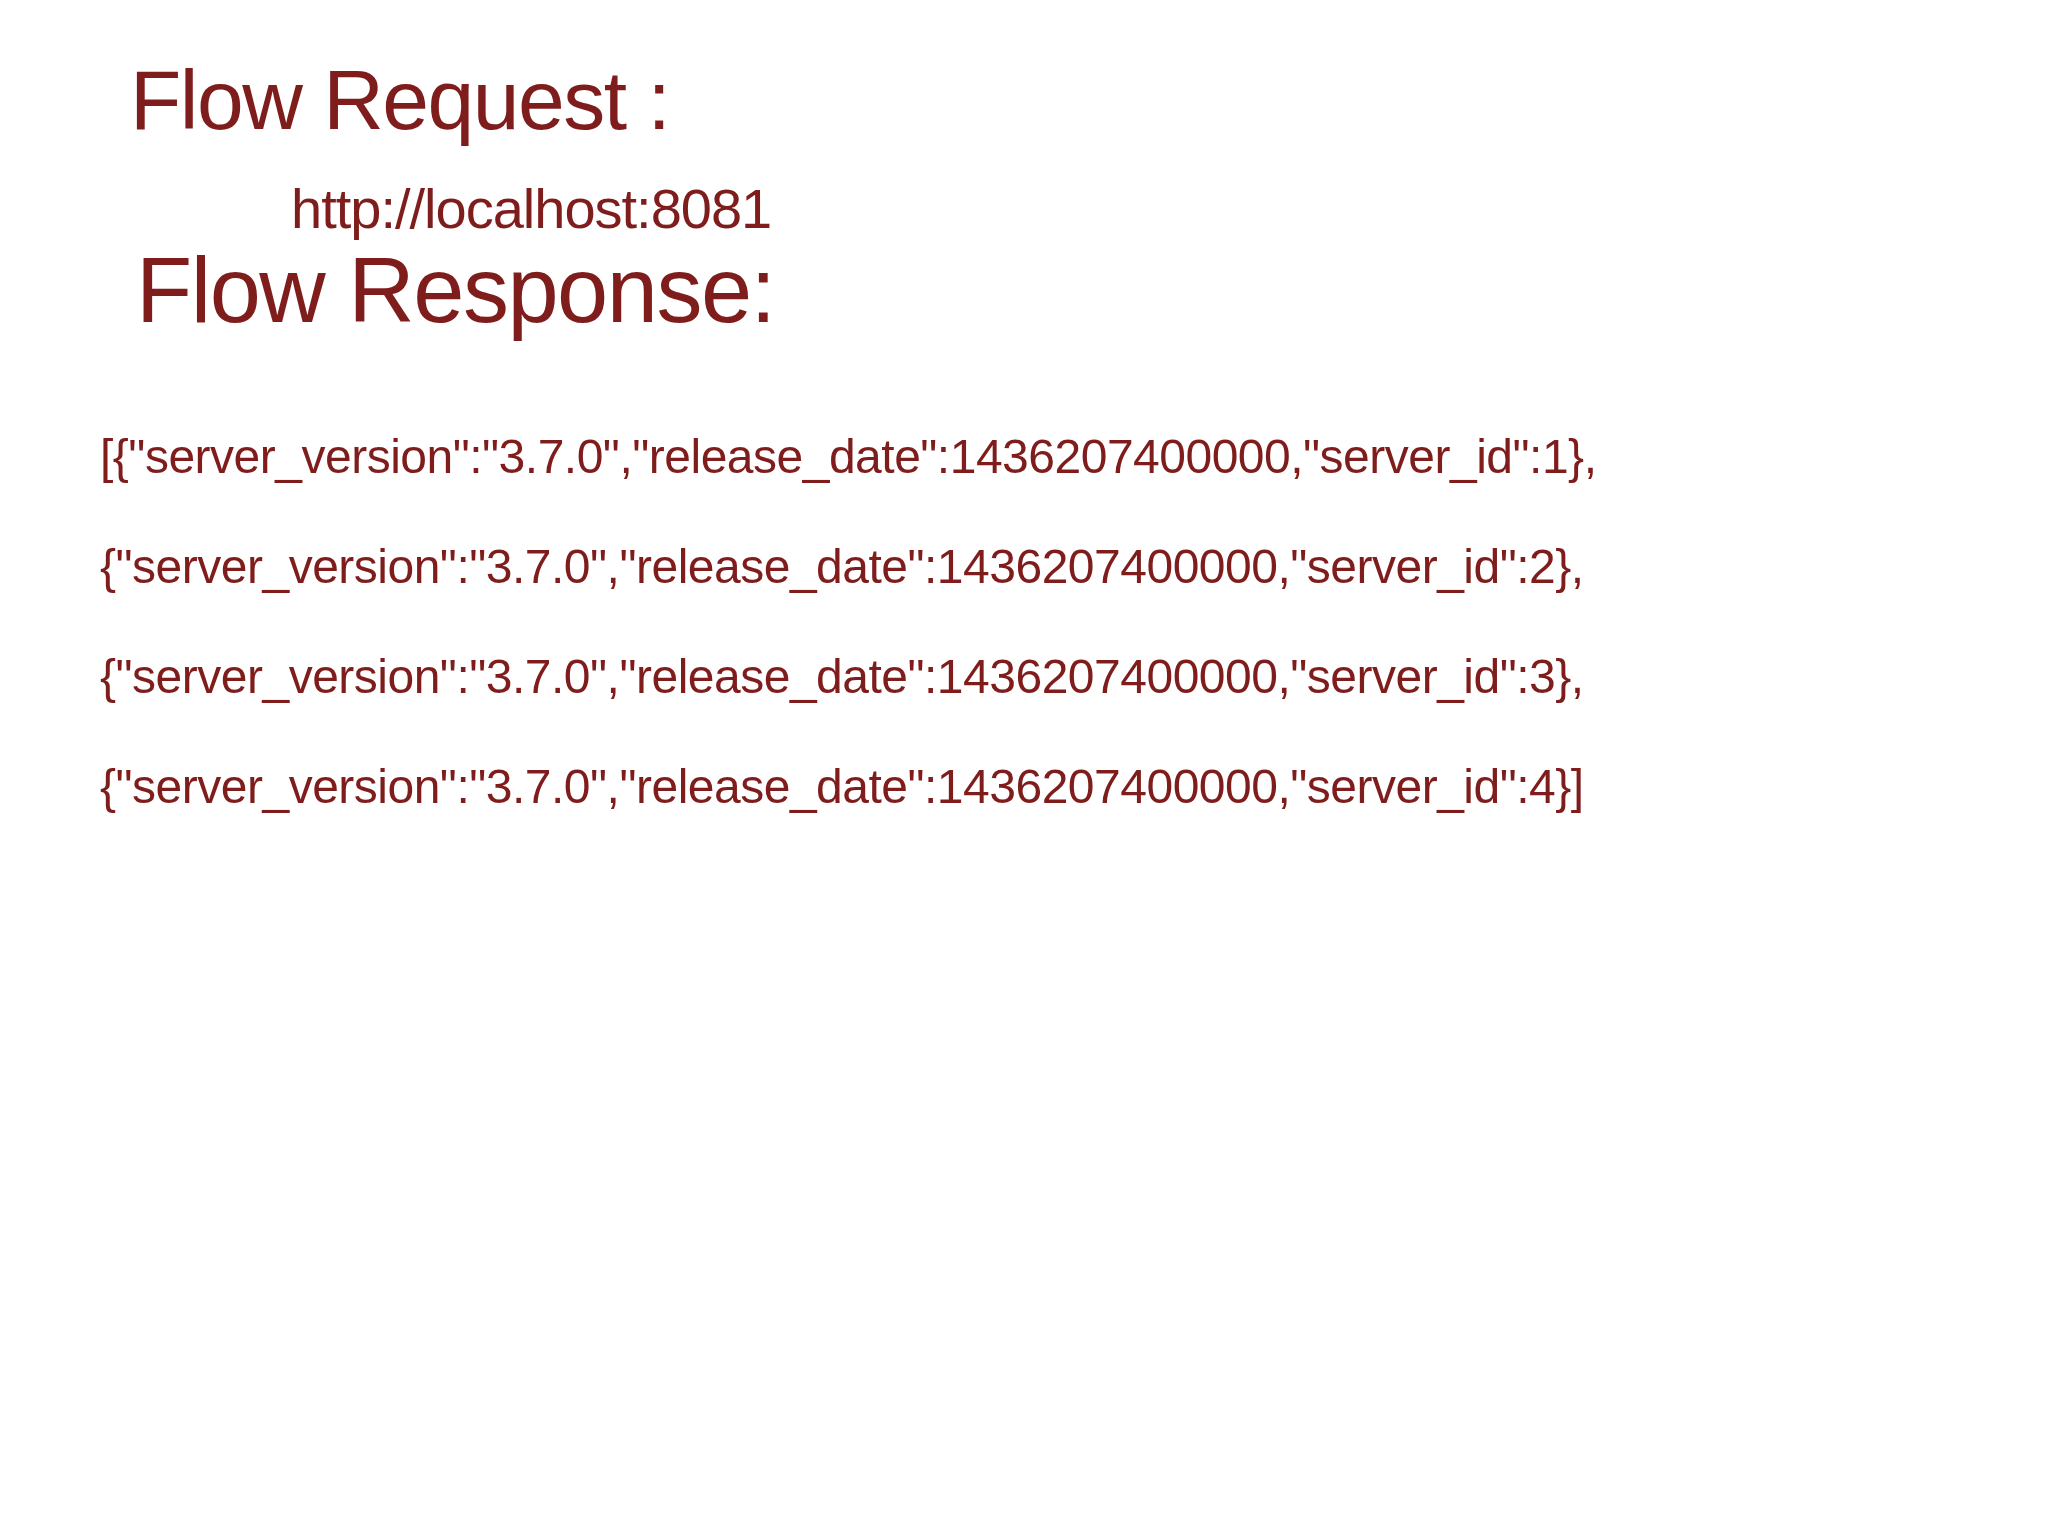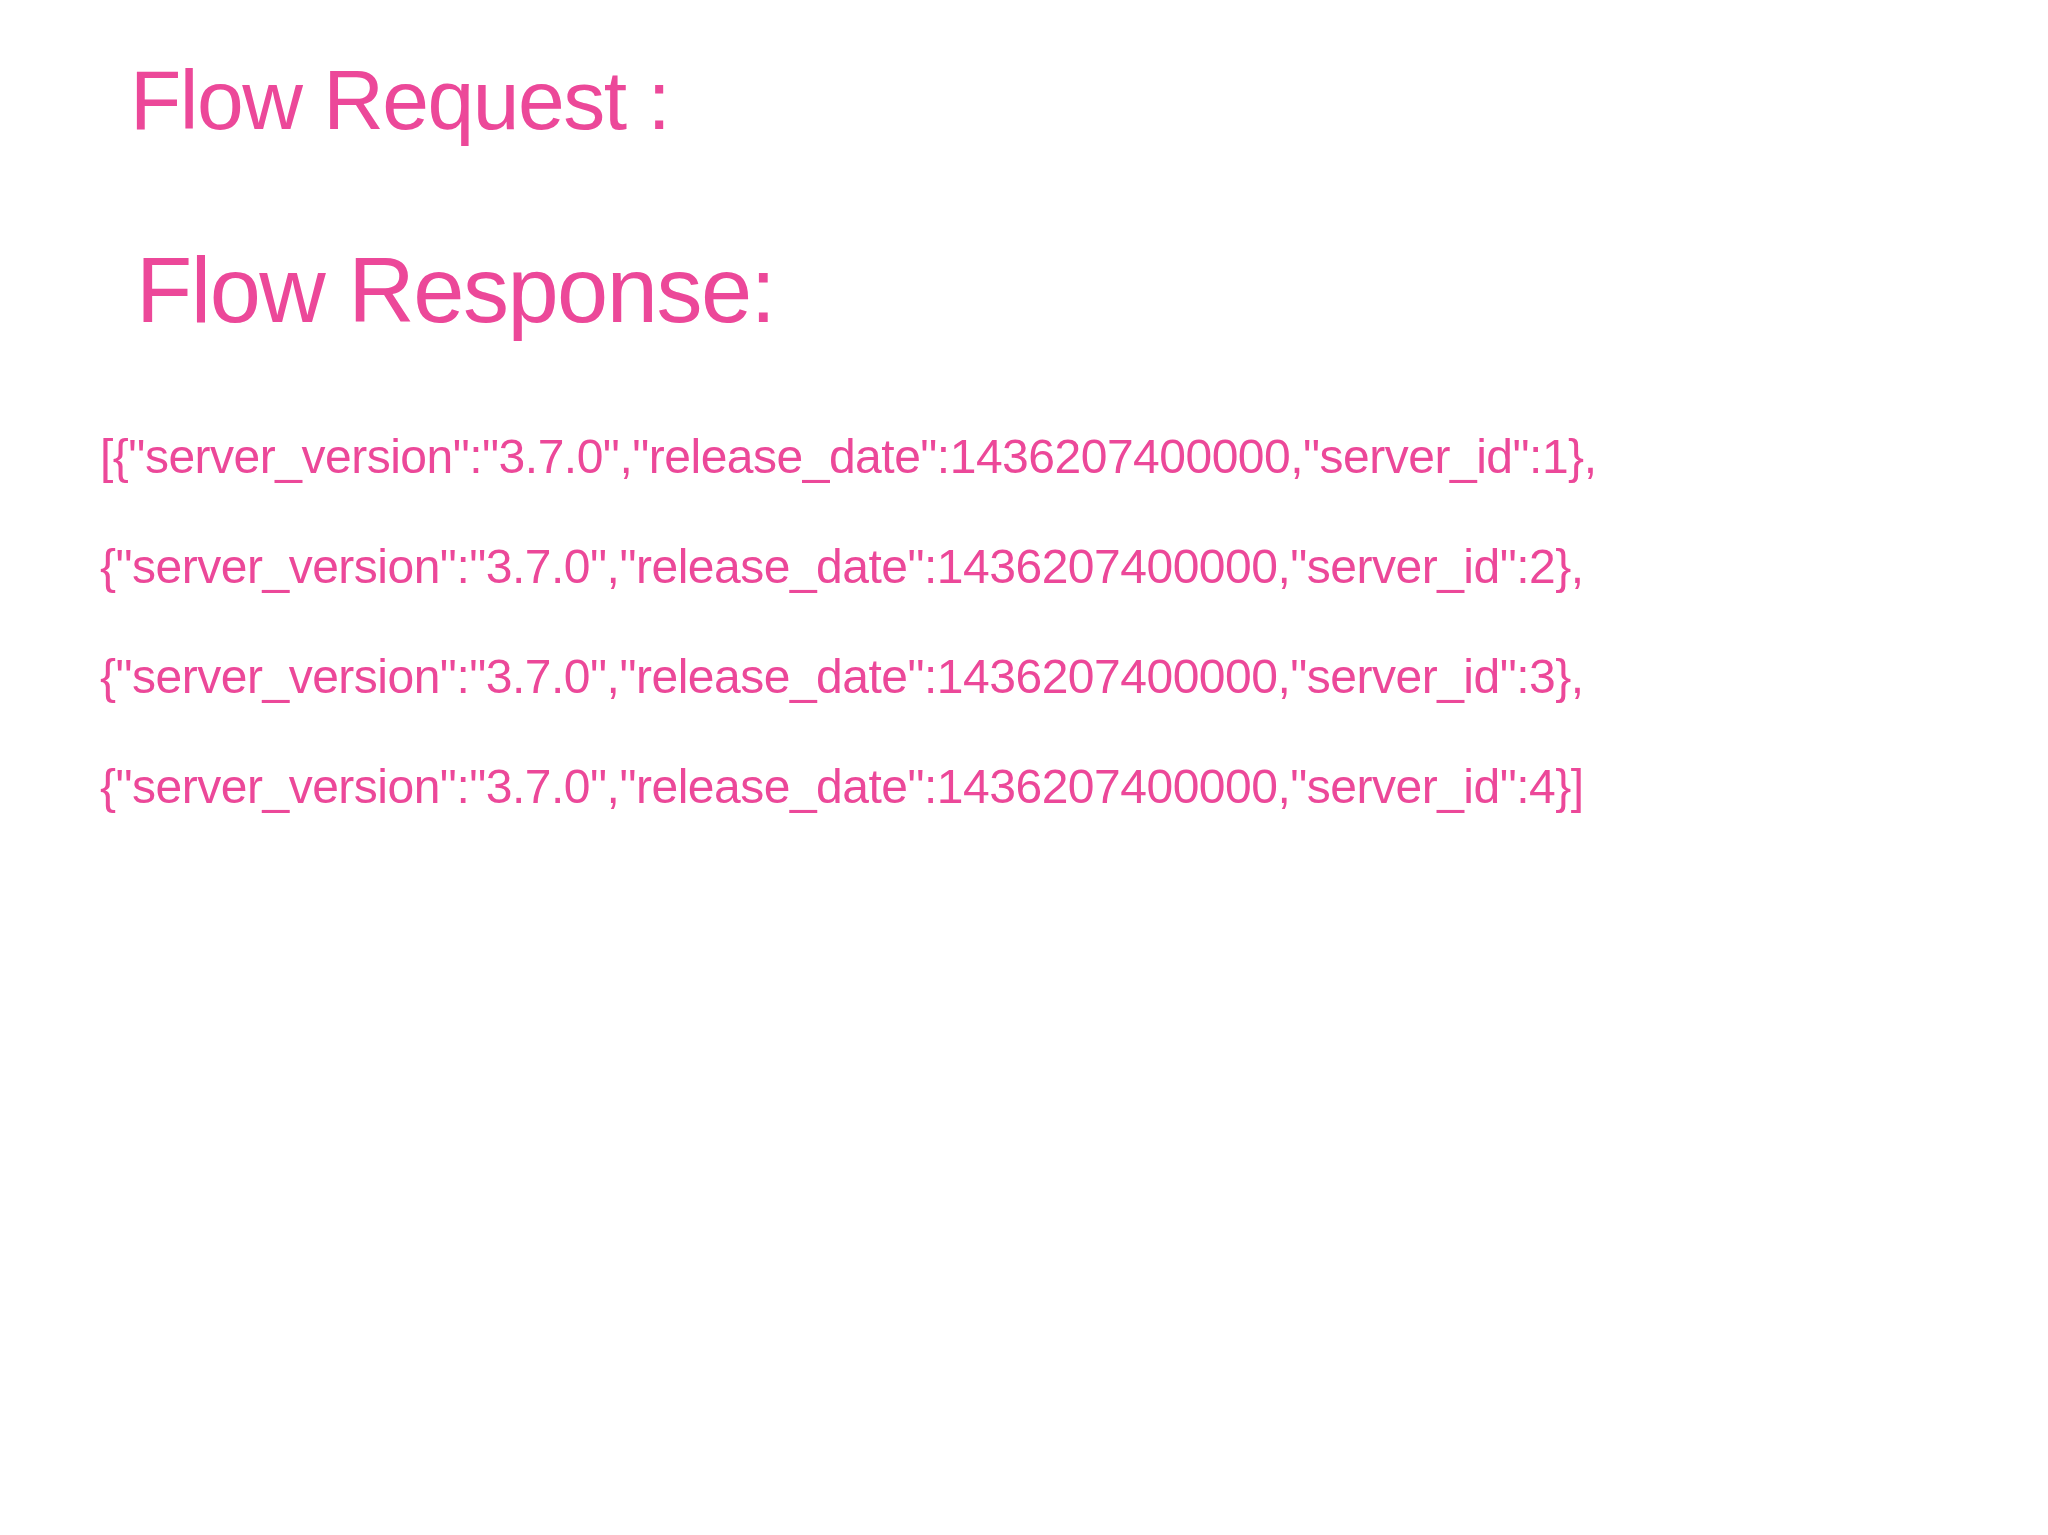--- a/index.html
+++ b/index.html
@@ -5,21 +5,21 @@
   html, body {
     margin: 0;
     padding: 0;
     background: #ffffff;
   }
   .slide {
     position: relative;
     width: 2048px;
     height: 1535px;
     background: #ffffff;
-    color: #ec4899;
+    color: #7f1d1d;
     font-family: "Liberation Sans", sans-serif;
     overflow: hidden;
   }
   .request-heading {
     position: absolute;
     left: 130px;
     top: 52px;
     font-size: 84px;
     letter-spacing: -1.5px;
     white-space: nowrap;
@@ -54,20 +54,21 @@
     letter-spacing: -0.5px;
   }
 </style>
 </head>
 <body>
 
 <div class="slide">
 
   <div class="request-heading">Flow Request :</div>
 
+  <div class="request-url">http://localhost:8081</div>
 
   <div class="response-heading">Flow Response:</div>
 
   <div class="response-body">
     <div class="json-line">[{"server_version":"3.7.0","release_date":1436207400000,"server_id":1},</div>
     <div class="json-line">{"server_version":"3.7.0","release_date":1436207400000,"server_id":2},</div>
     <div class="json-line">{"server_version":"3.7.0","release_date":1436207400000,"server_id":3},</div>
     <div class="json-line">{"server_version":"3.7.0","release_date":1436207400000,"server_id":4}]</div>
   </div>
 

